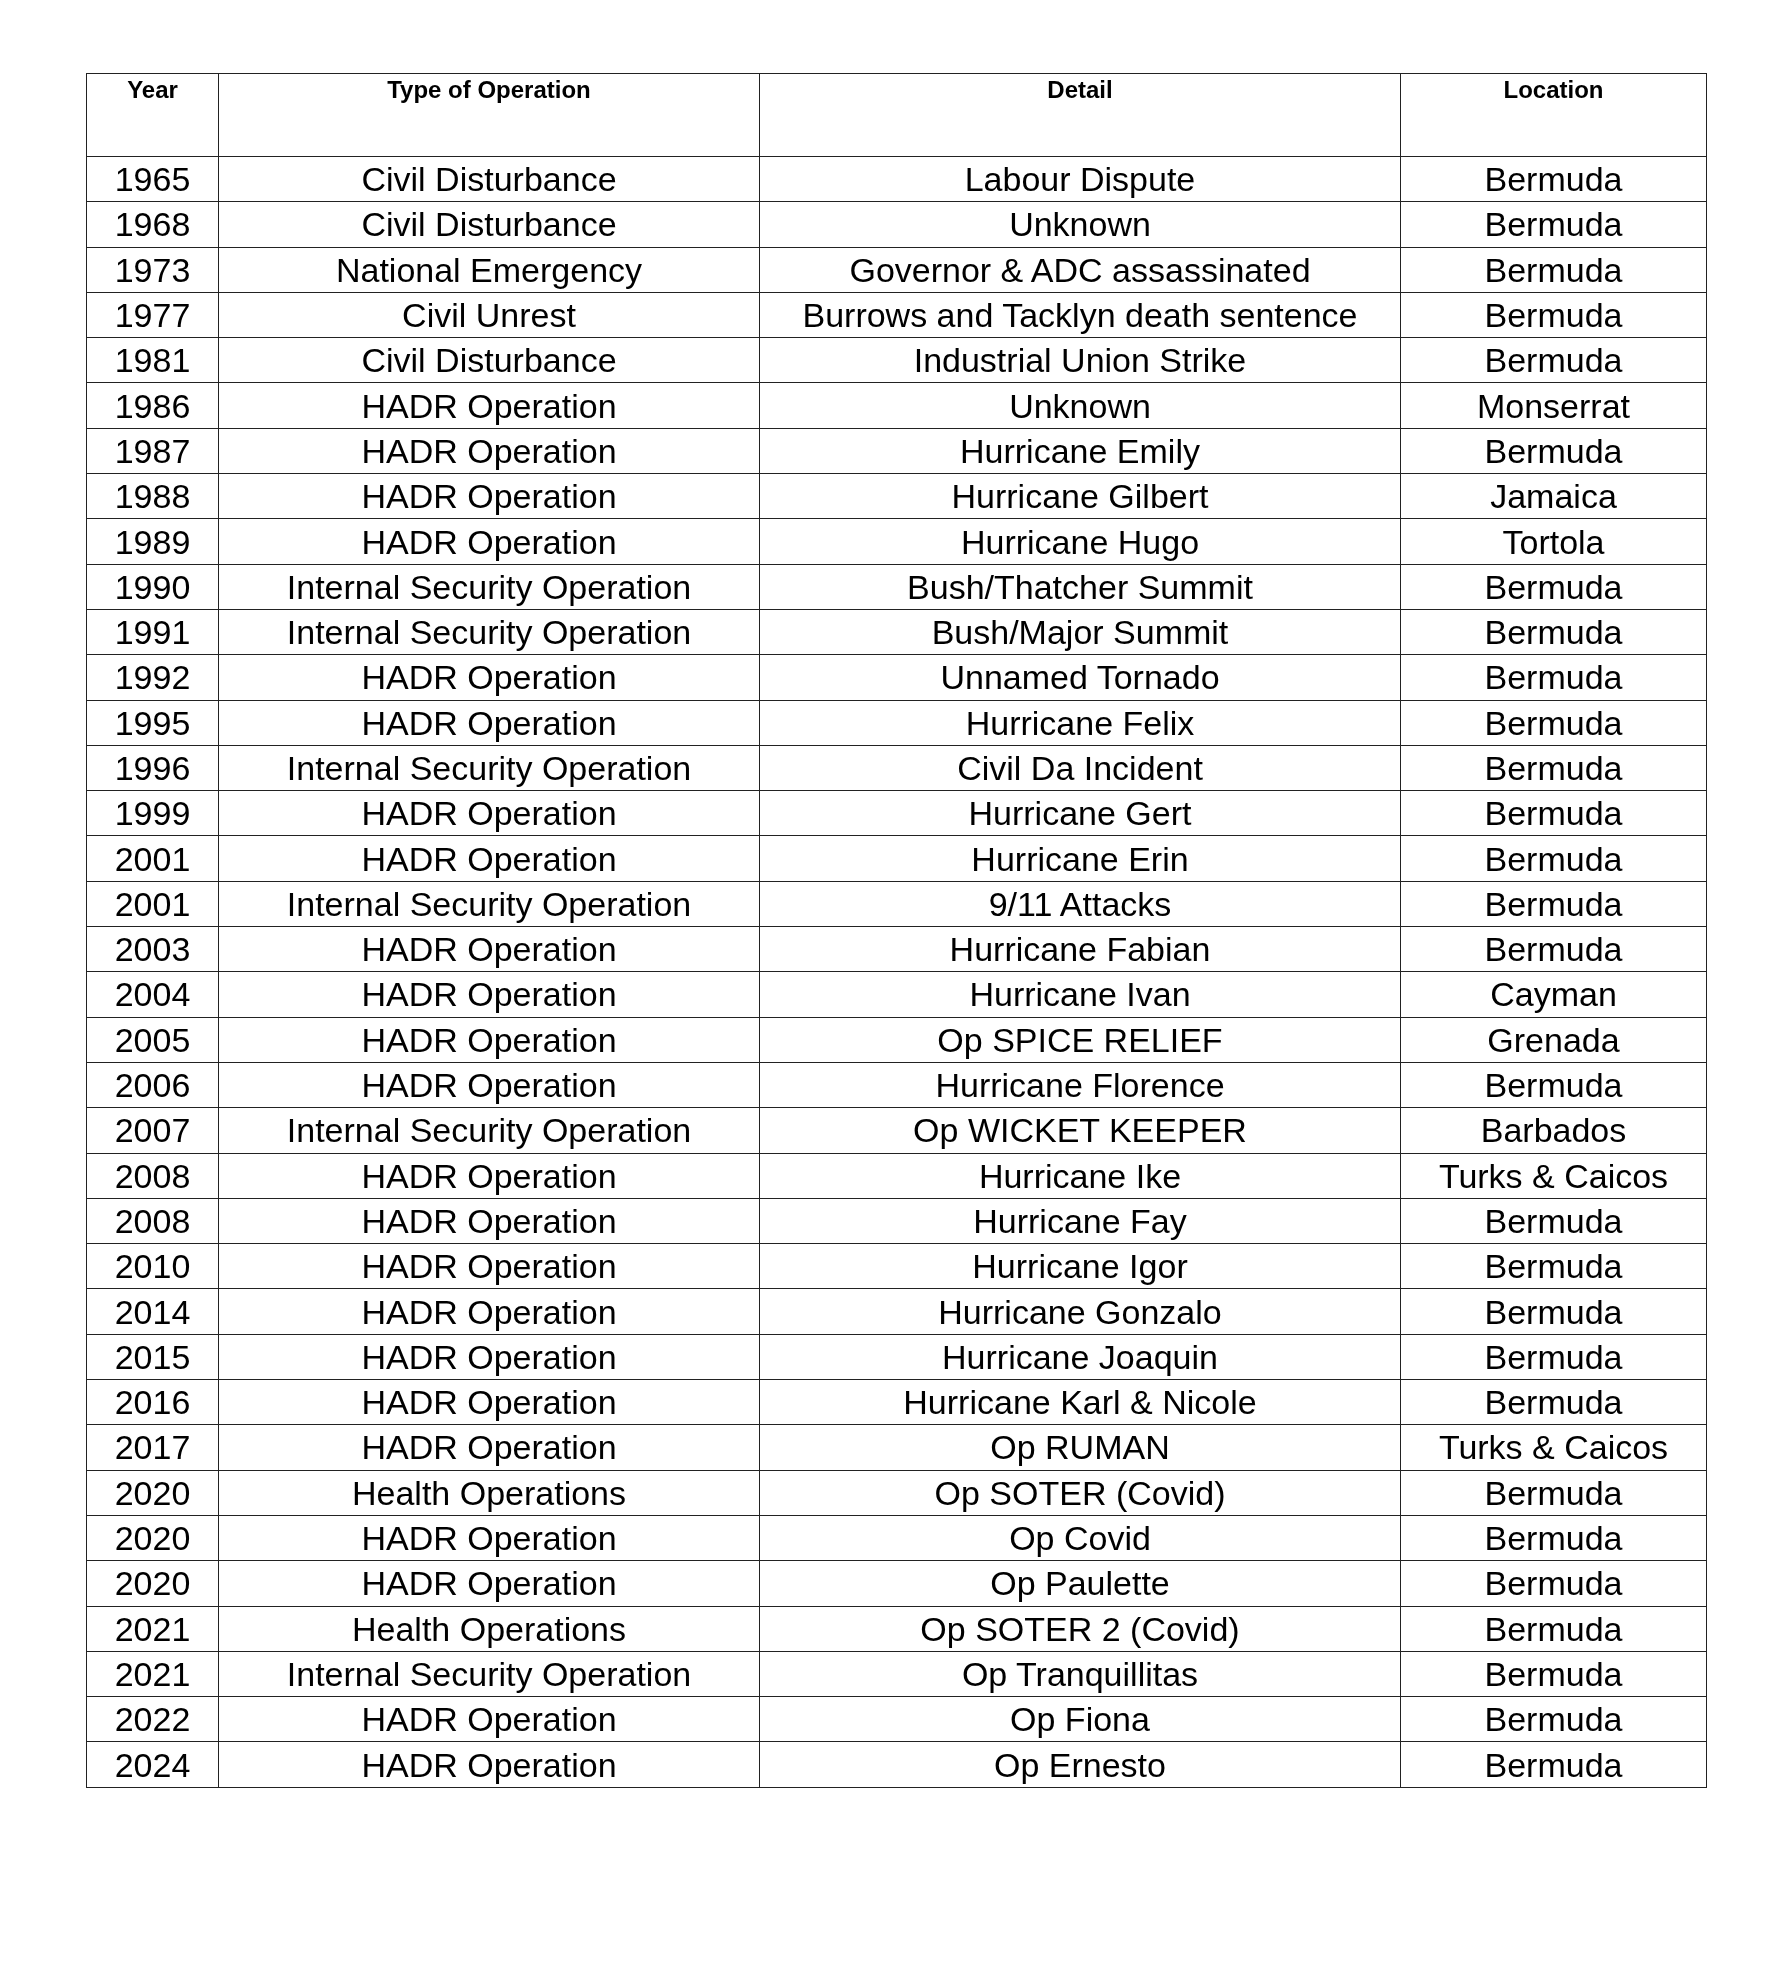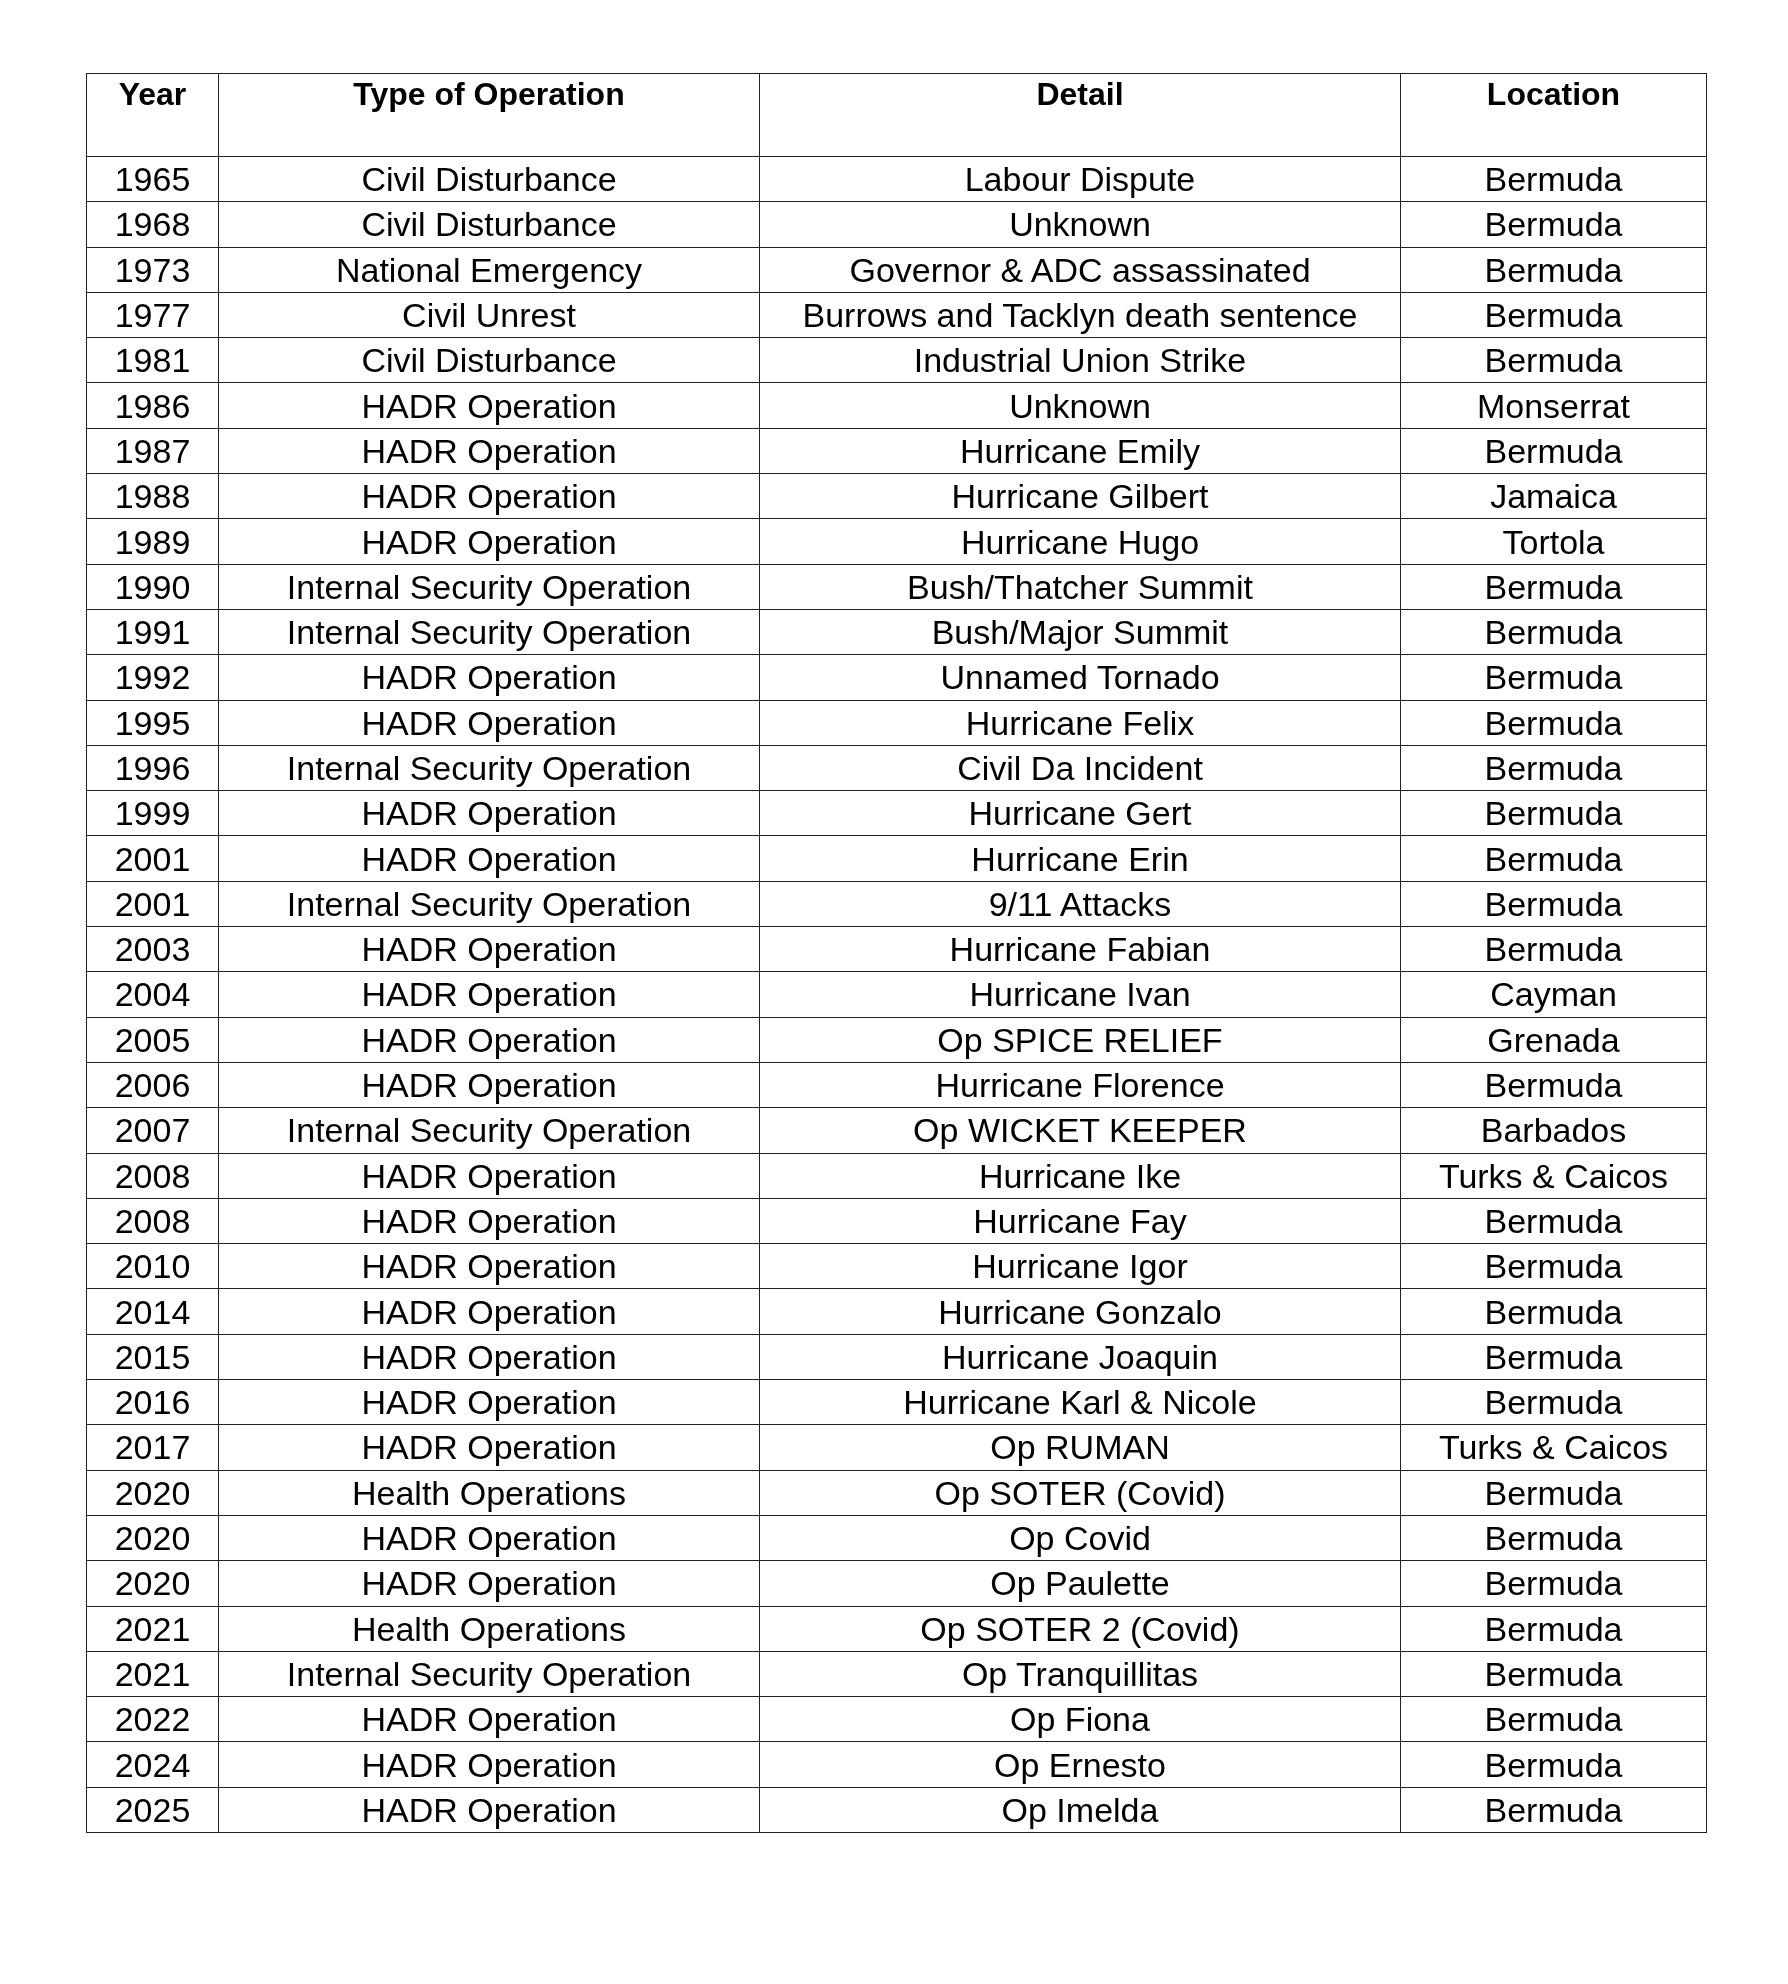--- a/index.html
+++ b/index.html
@@ -20,21 +20,21 @@
   table.ops th, table.ops td {
     border: 1.5px solid #222;
     text-align: center;
     padding: 0;
     white-space: nowrap;
   }
   table.ops th {
     height: 80px;
     vertical-align: top;
     font-weight: bold;
-    font-size: 32px;
+    font-size: 24px;
     padding-top: 2px;
   }
   table.ops td {
     height: 44.3px;
     vertical-align: middle;
     font-size: 34px;
     line-height: 44px;
   }
 </style>
 </head>
@@ -265,20 +265,14 @@
         <td>HADR Operation</td>
         <td>Op Fiona</td>
         <td>Bermuda</td>
       </tr>
       <tr>
         <td>2024</td>
         <td>HADR Operation</td>
         <td>Op Ernesto</td>
         <td>Bermuda</td>
       </tr>
-      <tr>
-        <td>2025</td>
-        <td>HADR Operation</td>
-        <td>Op Imelda</td>
-        <td>Bermuda</td>
-      </tr>
     </tbody>
 </table>
 
 </body></html>

